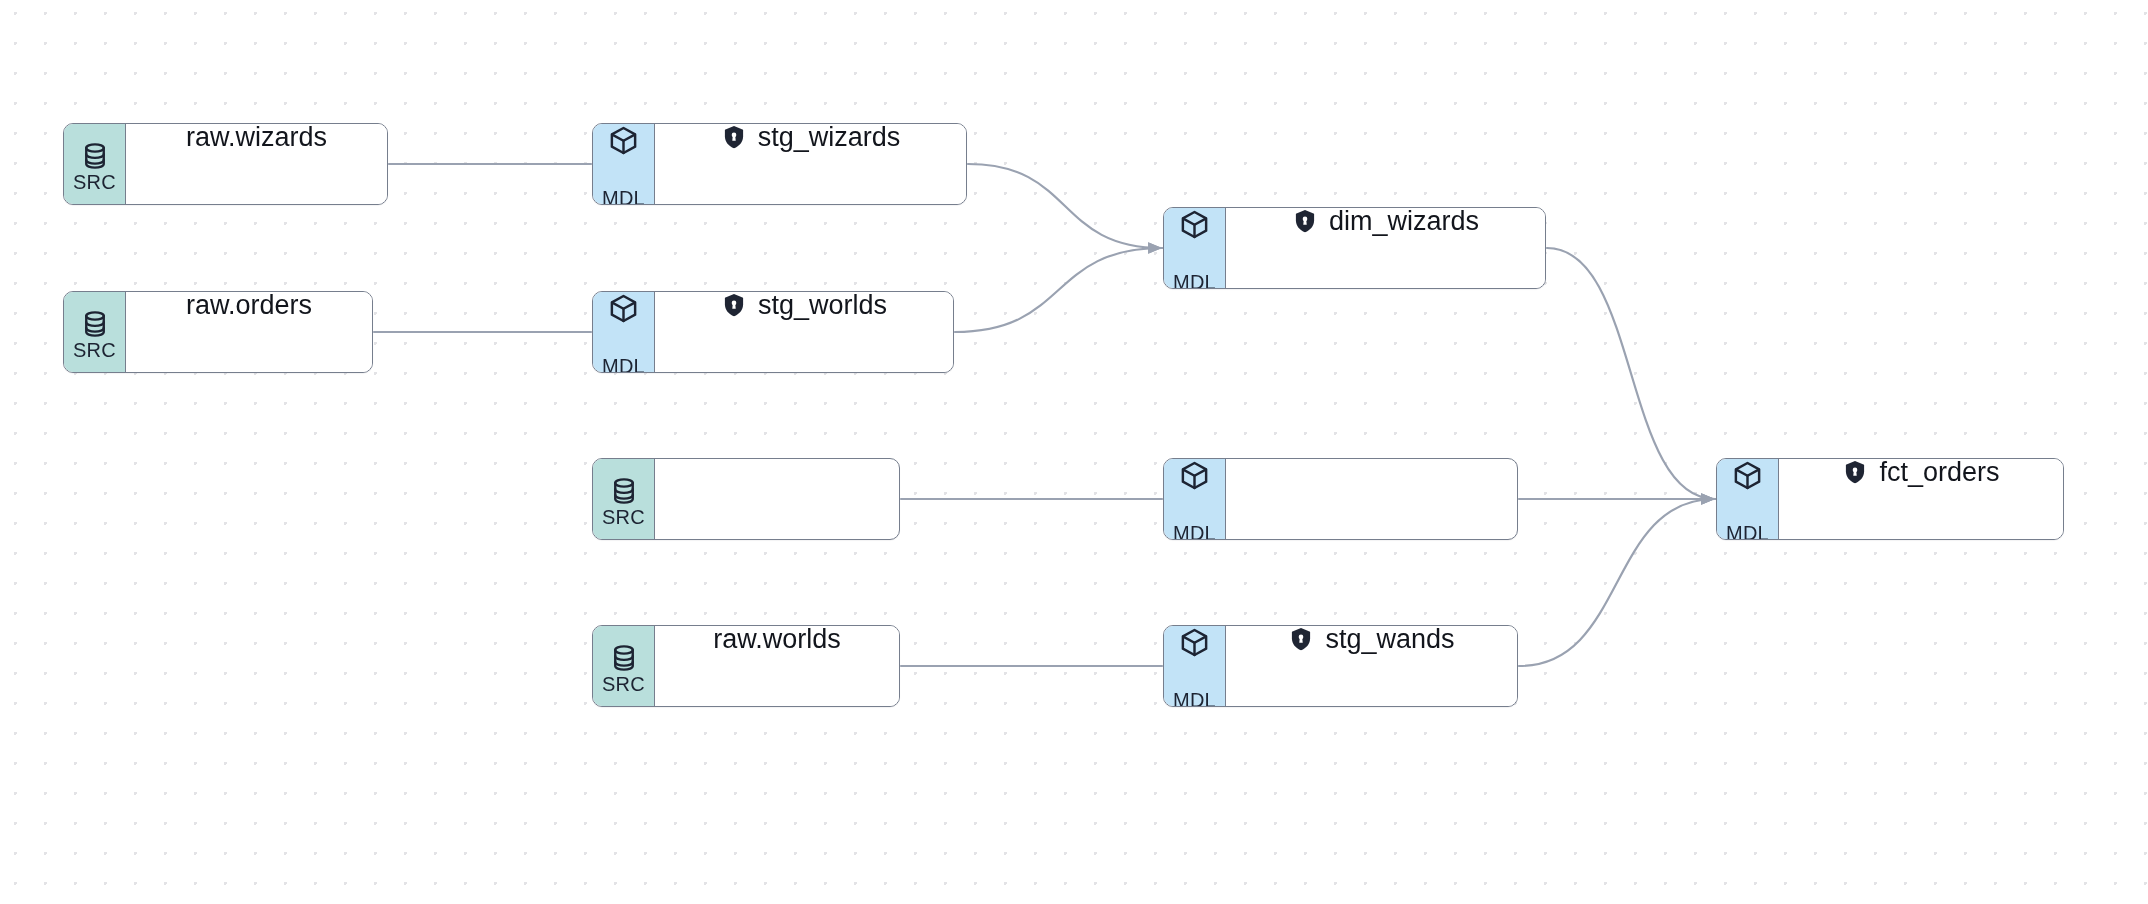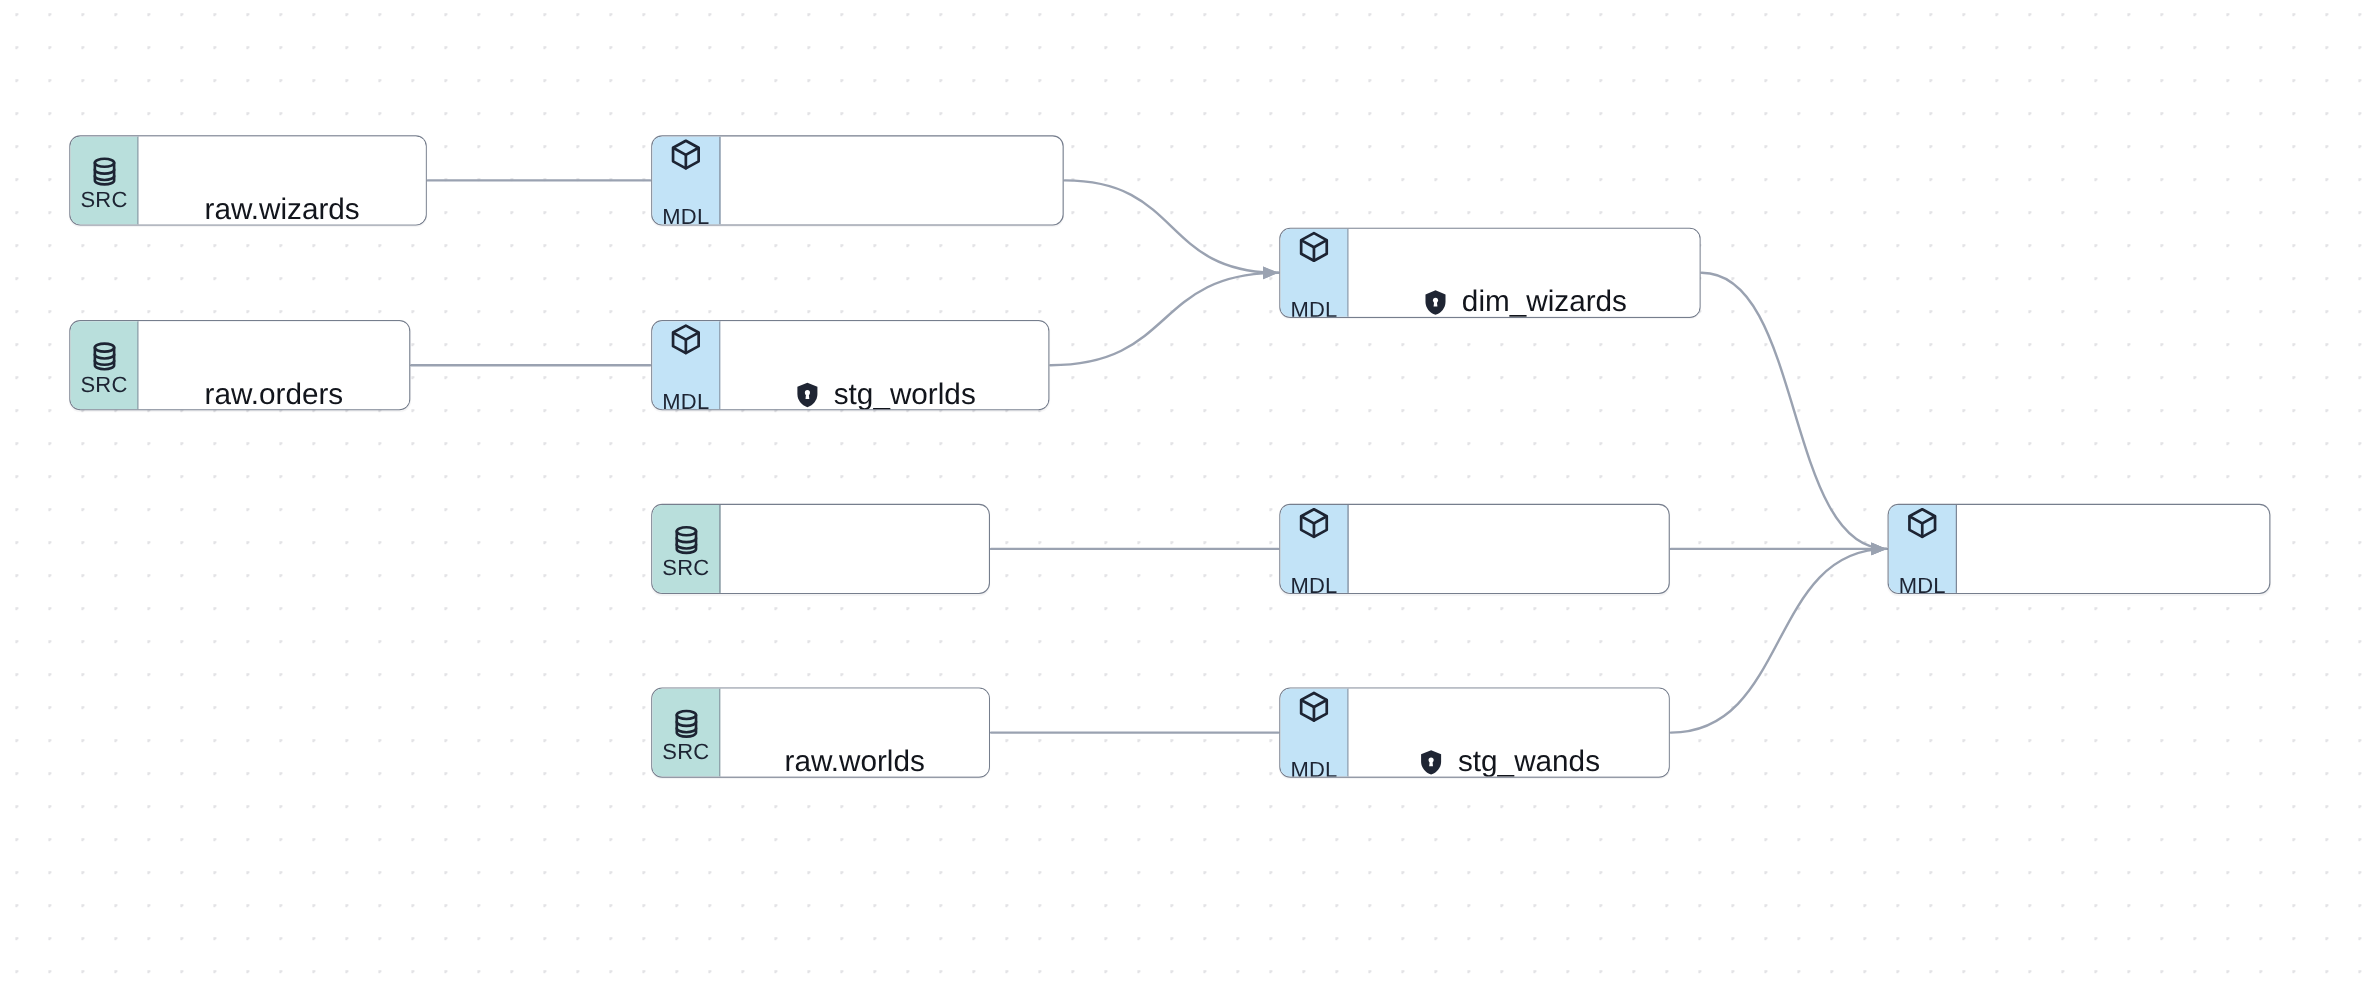--- a/index.html
+++ b/index.html
@@ -71,21 +71,21 @@
     font-size: 20px;
     line-height: 1;
     color: #1d2433;
     letter-spacing: 0.2px;
     font-family: "Liberation Sans", sans-serif;
   }
 
   .node-body {
     flex: 1 1 auto;
     display: flex;
-    align-items: flex-end;
+    align-items: flex-start;
     justify-content: center;
     gap: 11px;
     padding: 0 0;
     background: #ffffff;
   }
   .node-label {
     font-size: 27px;
     color: #12151c;
     white-space: nowrap;
     line-height: 1;
@@ -175,20 +175,28 @@
       </div>
       <div class="node" style="left: 592px; top: 123px; width: 375px; height: 82px;">
         <div class="badge mdl">
           <span class="badge-icon"><svg width="31" height="31" viewBox="0 0 24 24" fill="none" stroke="#1d2433" stroke-width="1.9" stroke-linecap="round" stroke-linejoin="round">
     <path d="M12 2.3 21 7.2v9.6L12 21.7 3 16.8V7.2z"></path>
     <path d="M3.3 7.4 12 12.2l8.7-4.8"></path>
     <path d="M12 12.2v9.4"></path>
   </svg></span>
           <span class="badge-text">MDL</span>
         </div>
+        <div class="node-body">
+          <span class="lock-icon"><svg width="26" height="26" viewBox="0 0 24 24">
+    <path d="M12 1.8 3.6 5.2v6.1c0 5.2 3.5 9.4 8.4 11 4.9-1.6 8.4-5.8 8.4-11V5.2z" fill="#1f2533"></path>
+    <circle cx="12" cy="10.1" r="2.15" fill="#ffffff"></circle>
+    <path d="M10.95 10.4h2.1l.55 5.0h-3.2z" fill="#ffffff"></path>
+  </svg></span>
+          <span class="node-label">stg_wizards</span>
+        </div>
       </div>
       <div class="node" style="left: 592px; top: 291px; width: 362px; height: 82px;">
         <div class="badge mdl">
           <span class="badge-icon"><svg width="31" height="31" viewBox="0 0 24 24" fill="none" stroke="#1d2433" stroke-width="1.9" stroke-linecap="round" stroke-linejoin="round">
     <path d="M12 2.3 21 7.2v9.6L12 21.7 3 16.8V7.2z"></path>
     <path d="M3.3 7.4 12 12.2l8.7-4.8"></path>
     <path d="M12 12.2v9.4"></path>
   </svg></span>
           <span class="badge-text">MDL</span>
         </div>
@@ -249,16 +257,24 @@
       </div>
       <div class="node" style="left: 1716px; top: 458px; width: 348px; height: 82px;">
         <div class="badge mdl">
           <span class="badge-icon"><svg width="31" height="31" viewBox="0 0 24 24" fill="none" stroke="#1d2433" stroke-width="1.9" stroke-linecap="round" stroke-linejoin="round">
     <path d="M12 2.3 21 7.2v9.6L12 21.7 3 16.8V7.2z"></path>
     <path d="M3.3 7.4 12 12.2l8.7-4.8"></path>
     <path d="M12 12.2v9.4"></path>
   </svg></span>
           <span class="badge-text">MDL</span>
         </div>
+        <div class="node-body">
+          <span class="lock-icon"><svg width="26" height="26" viewBox="0 0 24 24">
+    <path d="M12 1.8 3.6 5.2v6.1c0 5.2 3.5 9.4 8.4 11 4.9-1.6 8.4-5.8 8.4-11V5.2z" fill="#1f2533"></path>
+    <circle cx="12" cy="10.1" r="2.15" fill="#ffffff"></circle>
+    <path d="M10.95 10.4h2.1l.55 5.0h-3.2z" fill="#ffffff"></path>
+  </svg></span>
+          <span class="node-label">fct_orders</span>
+        </div>
       </div>
     </div>
 
 </div>
 
 </body></html>

